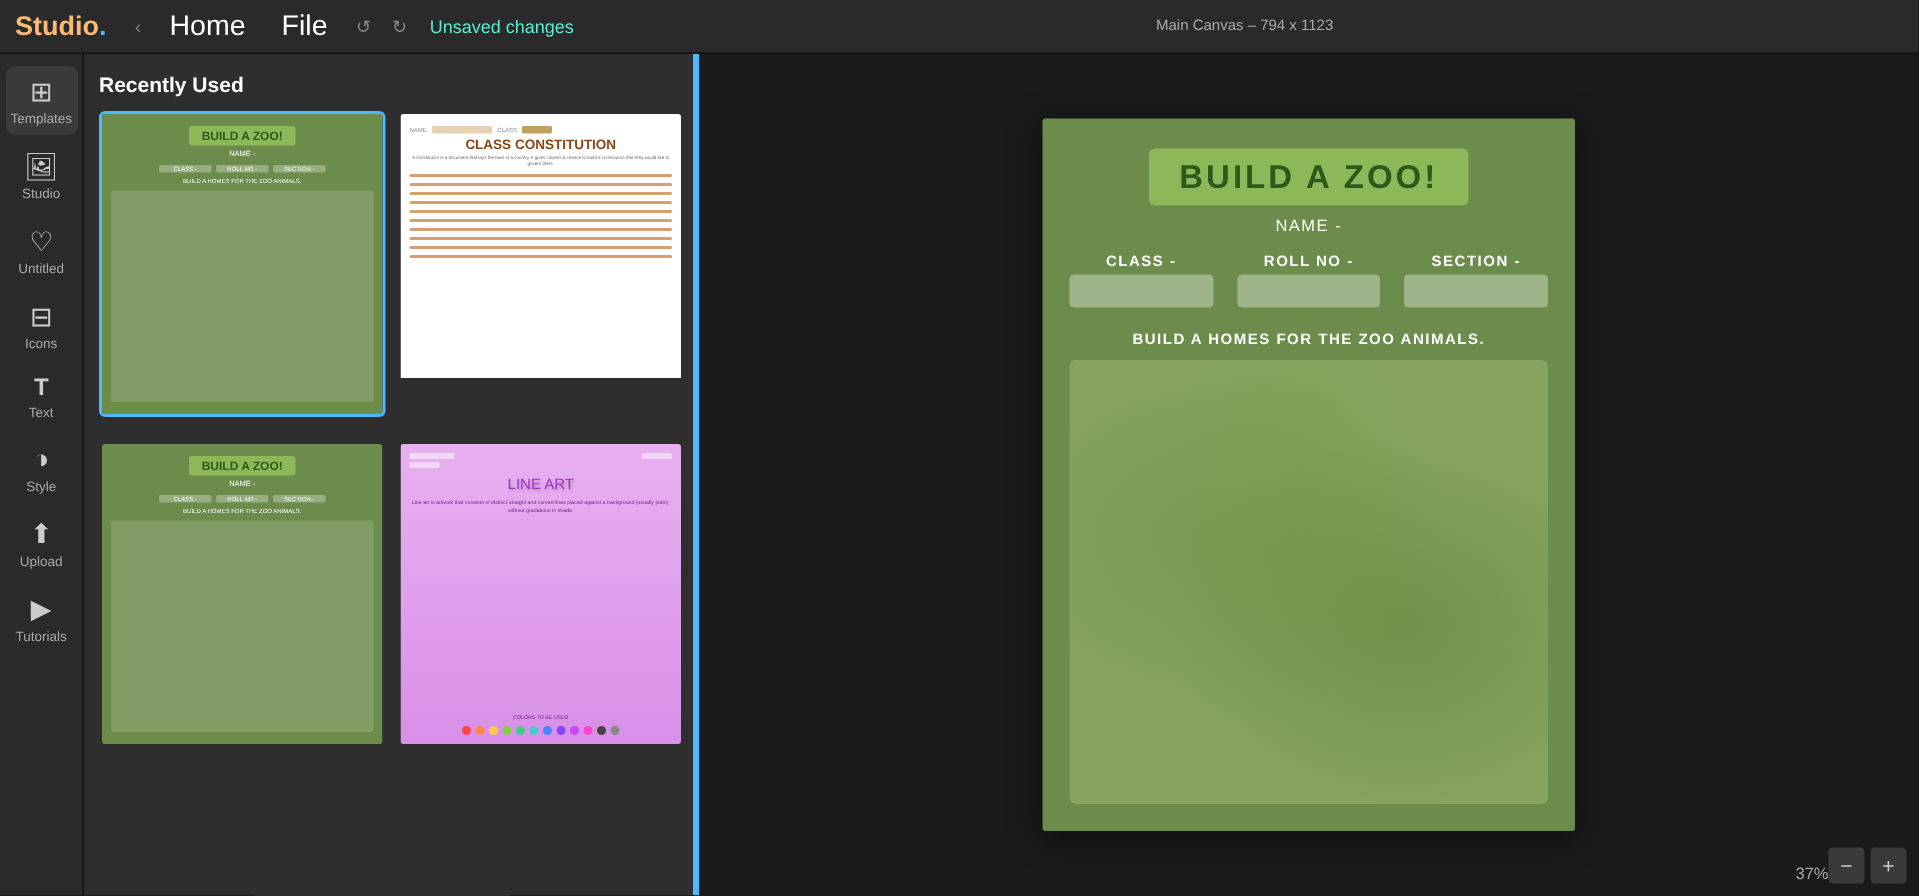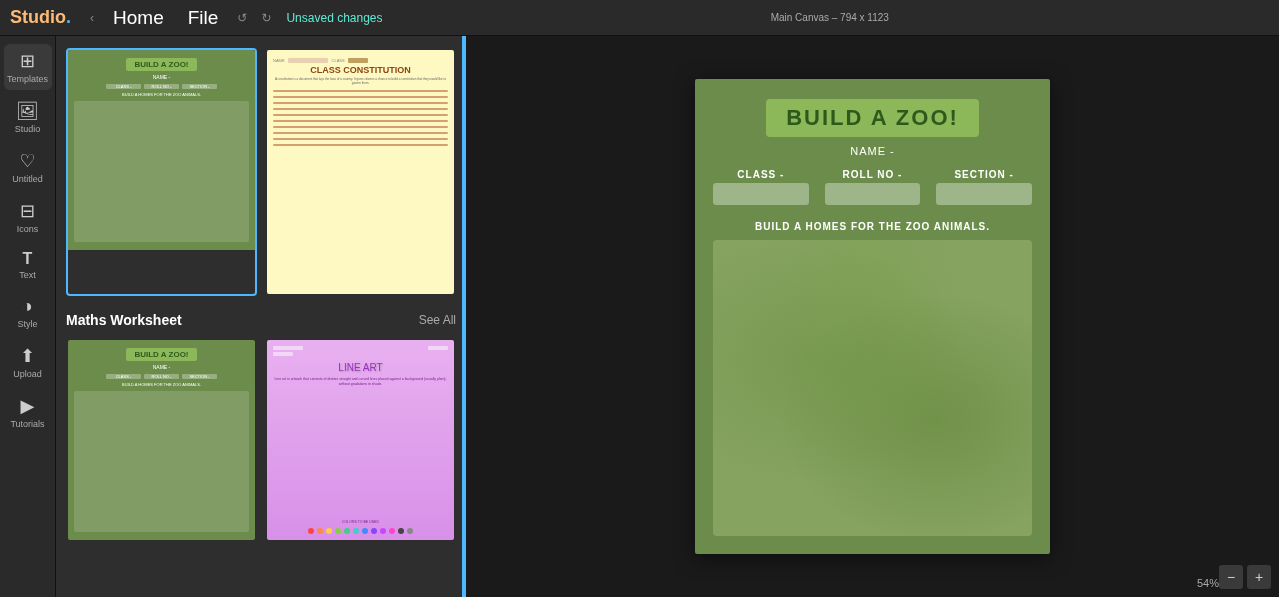--- a/index.html
+++ b/index.html
@@ -223,22 +223,22 @@
     }
     .thumb-zoo-image-area {
       background: rgba(255,255,255,0.15);
       width: 100%;
       flex: 1;
       border-radius: 2px;
     }
 
     
     .thumb-constitution {
-      background: #fef9c3;
-      height: 244px;
+      background: #ffffff;
+      height: 176px;
       padding: 8px 6px;
       display: flex;
       flex-direction: column;
     }
     .thumb-const-header {
       display: flex;
       gap: 4px;
       margin-bottom: 2px;
     }
     .thumb-const-name-bar {
@@ -517,20 +517,23 @@
       <span class="icon-nav-label">Upload</span>
     </div>
     <div class="icon-nav-item">
       <span class="icon-nav-icon">▶</span>
       <span class="icon-nav-label">Tutorials</span>
     </div>
   </div>
 
   <div class="sidebar-panel" style="position:relative;">
 
+    <div class="section-header">
+      <span class="section-title">Recently Used</span>
+    </div>
     <div class="template-grid">
 
       <div class="template-card selected">
         <div class="thumb-zoo">
           <div class="thumb-zoo-title">BUILD A ZOO!</div>
           <div class="thumb-zoo-name">NAME -</div>
           <div class="thumb-zoo-fields">
             <div class="thumb-zoo-field">CLASS -</div>
             <div class="thumb-zoo-field">ROLL NO -</div>
             <div class="thumb-zoo-field">SECTION -</div>
@@ -563,24 +566,20 @@
             <div class="thumb-const-line"></div>
             <div class="thumb-const-line"></div>
             <div class="thumb-const-line"></div>
             <div class="thumb-const-line"></div>
             <div class="thumb-const-line"></div>
           </div>
         </div>
       </div>
     </div>
 
-    <div class="section-header">
-      <span class="section-title">Maths Worksheet</span>
-      <button class="see-all-btn">See All</button>
-    </div>
     <div class="template-grid">
 
       <div class="template-card">
         <div class="thumb-zoo">
           <div class="thumb-zoo-title">BUILD A ZOO!</div>
           <div class="thumb-zoo-name">NAME -</div>
           <div class="thumb-zoo-fields">
             <div class="thumb-zoo-field">CLASS -</div>
             <div class="thumb-zoo-field">ROLL NO -</div>
             <div class="thumb-zoo-field">SECTION -</div>
@@ -643,20 +642,20 @@
         </div>
         <div class="canvas-field-group">
           <span class="canvas-field-label">SECTION -</span>
           <div class="canvas-field-box"></div>
         </div>
       </div>
       <div class="canvas-subtitle">BUILD A HOMES FOR THE ZOO ANIMALS.</div>
       <div class="canvas-image-area"></div>
     </div>
 
-    <span class="canvas-zoom-indicator">54%</span>
+    <span class="canvas-zoom-indicator">37%</span>
     <div class="canvas-zoom-controls">
       <button class="zoom-btn">−</button>
       <button class="zoom-btn">+</button>
     </div>
   </div>
 
 </div>
 
 </body></html>

